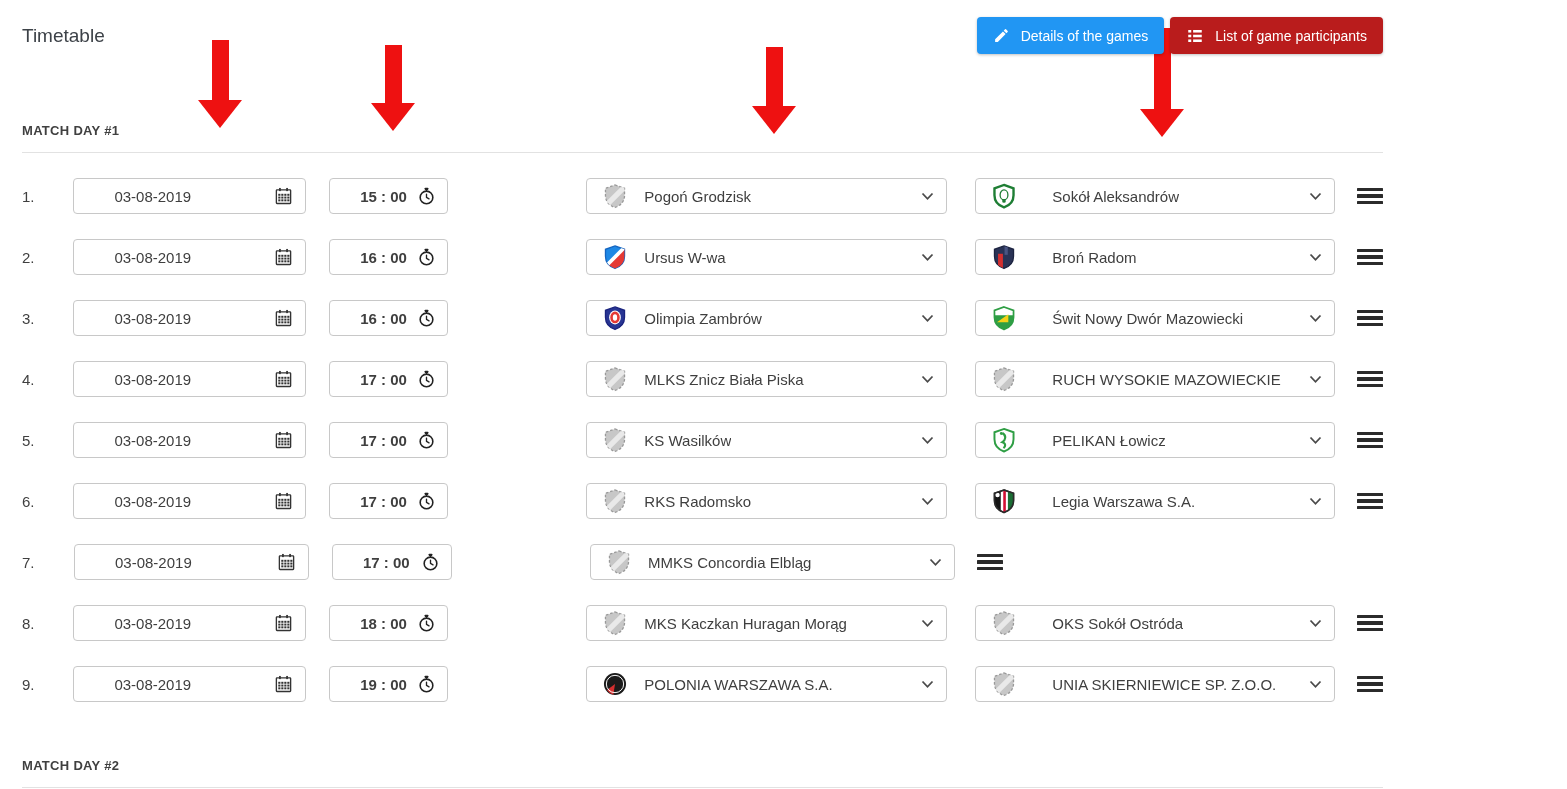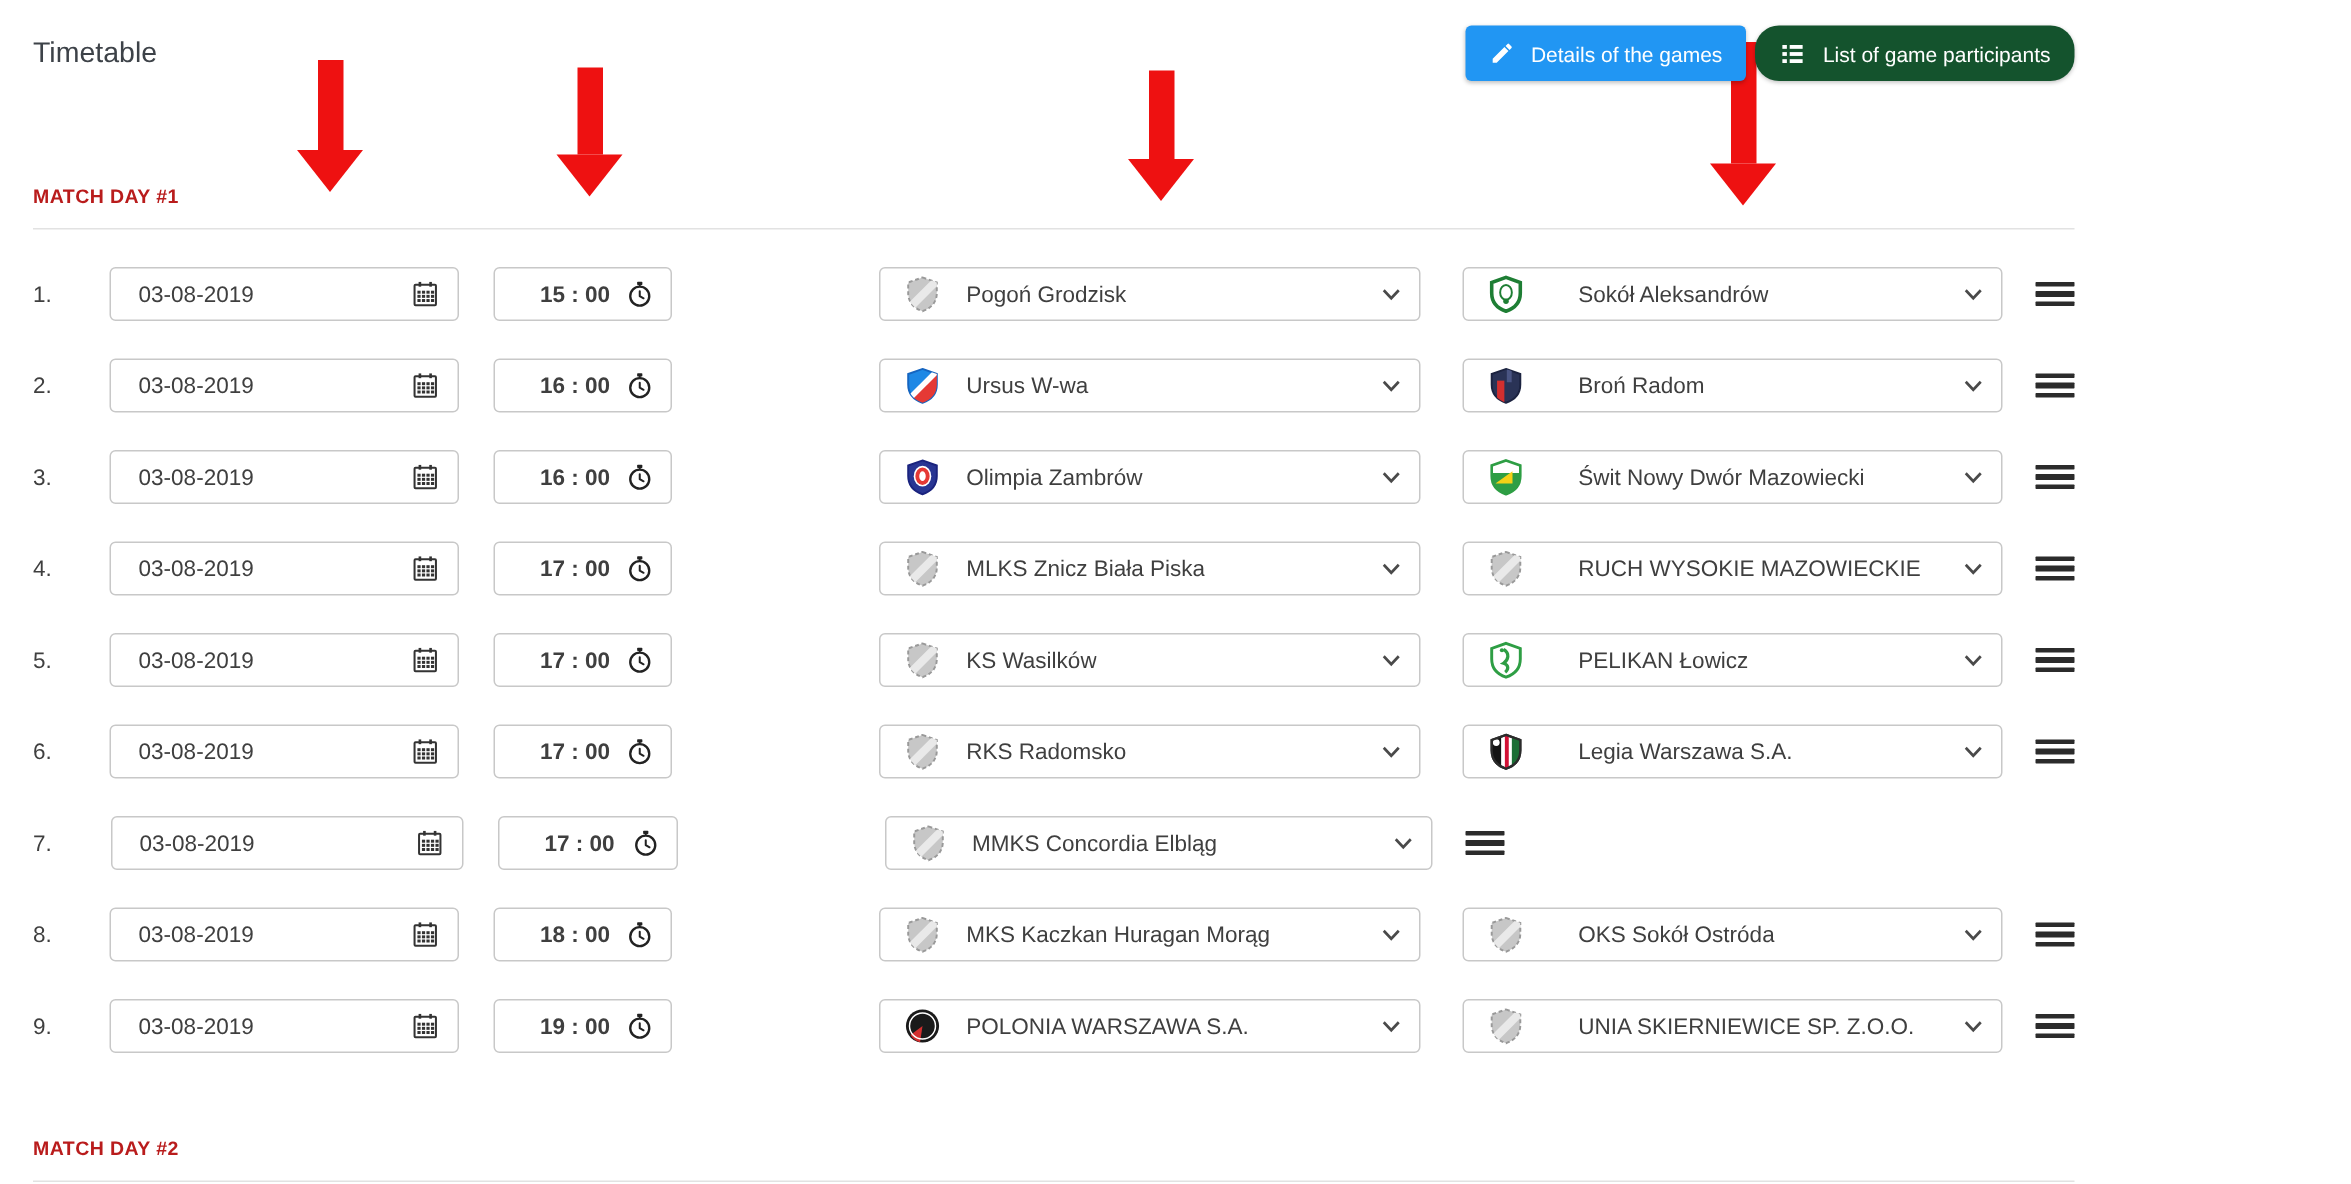--- a/index.html
+++ b/index.html
@@ -12,27 +12,27 @@
        cursor:pointer;box-shadow:0 1px 3px rgba(0,0,0,.25);white-space:nowrap;}
   .btn svg{flex:0 0 auto;}
   
   .arrow{position:absolute;width:44px;z-index:3;display:flex;flex-direction:column;align-items:center;pointer-events:none;}
   .arrow .shaft{width:17px;}
   .arrow .head{width:0;height:0;border-left:22px solid transparent;border-right:22px solid transparent;}
   
   .content{position:absolute;left:0;top:0;width:100%;box-sizing:border-box;
            padding:123px 14px 0 22px;}
   .section + .section{margin-top:56px;}
-  .section-label{font-size:13px;font-weight:700;color:#b91c1c;letter-spacing:.3px;}
+  .section-label{font-size:13px;font-weight:700;color:#404040;letter-spacing:.3px;}
   .section-divider{border:none;border-top:1px solid #e2e2e2;margin:14px 0 0 0;}
   .match-row{display:flex;align-items:center;height:36px;margin-top:25px;}
   .num{width:52px;font-size:15px;color:#3f3f3f;}
   .box{box-sizing:border-box;height:36px;border:1px solid #c8c8c8;border-radius:4px;
        background:#fff;display:flex;align-items:center;font-size:15px;color:#3f3f3f;}
-  .date{width:235px;padding:0 12px 0 18px;}
+  .date{width:235px;padding:0 12px 0 40px;}
   .date .icon-right{margin-left:auto;display:flex;cursor:pointer;}
   .time{width:120px;margin-left:23px;padding:0 11px 0 30px;font-weight:bold;}
   .time .icon-right{margin-left:auto;display:flex;cursor:pointer;}
   .select{width:365px;margin-left:138px;padding:0 12px 0 15px;cursor:pointer;}
   .select.away{width:364px;margin-left:28px;gap:19px;}
   .crest{width:26px;height:26px;flex:0 0 26px;display:flex;align-items:center;}
   .team-label{margin-left:16px;white-space:nowrap;overflow:hidden;}
   .chev{margin-left:auto;display:flex;flex:0 0 auto;padding-left:8px;}
   .handle{margin-left:22px;width:26px;display:flex;flex-direction:column;gap:3px;cursor:grab;}
   .handle span{display:block;height:3.2px;background:#2b2b2b;border-radius:.5px;}
@@ -46,21 +46,21 @@
 
   <div class="toolbar">
     <button class="btn" style="background: rgb(33, 150, 243);">
       <span style="display:flex;">
         <svg width="17" height="17" viewBox="0 0 24 24" fill="#fff">
             <path d="M3 17.25V21h3.75L17.81 9.94l-3.75-3.75L3 17.25zM20.71 7.04c.39-.39.39-1.02 0-1.41l-2.34-2.34a1 1 0 0 0-1.41 0l-1.83 1.83 3.75 3.75 1.83-1.83z"></path>
           </svg>
       </span>
       <span>Details of the games</span>
     </button>
-    <button class="btn" style="background: #14532d; border-radius: 16px;">
+    <button class="btn" style="background: #b91c1c;">
       <span style="display:flex;">
         <svg width="18" height="18" viewBox="0 0 24 24" fill="#fff">
             <rect x="3" y="4" width="4" height="3.4"></rect>
             <rect x="9.5" y="4" width="11.5" height="3.4"></rect>
             <rect x="3" y="10.3" width="4" height="3.4"></rect>
             <rect x="9.5" y="10.3" width="11.5" height="3.4"></rect>
             <rect x="3" y="16.6" width="4" height="3.4"></rect>
             <rect x="9.5" y="16.6" width="11.5" height="3.4"></rect>
           </svg>
       </span>

